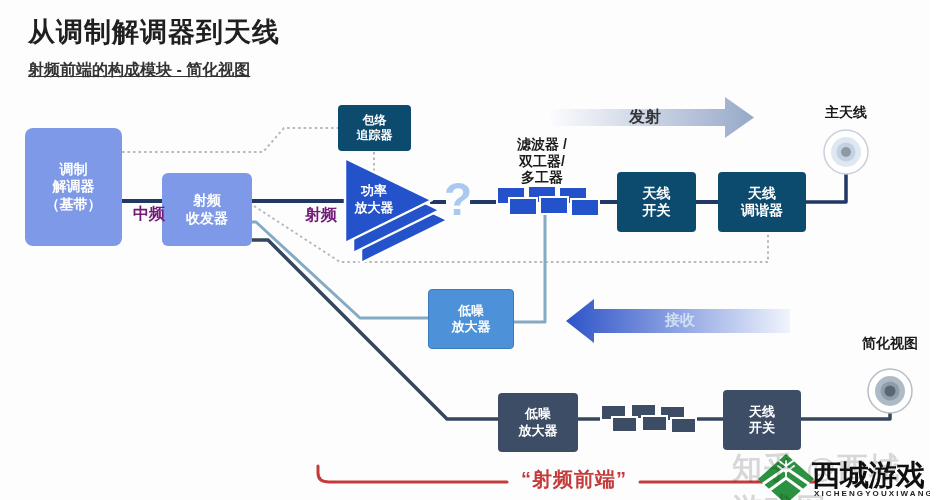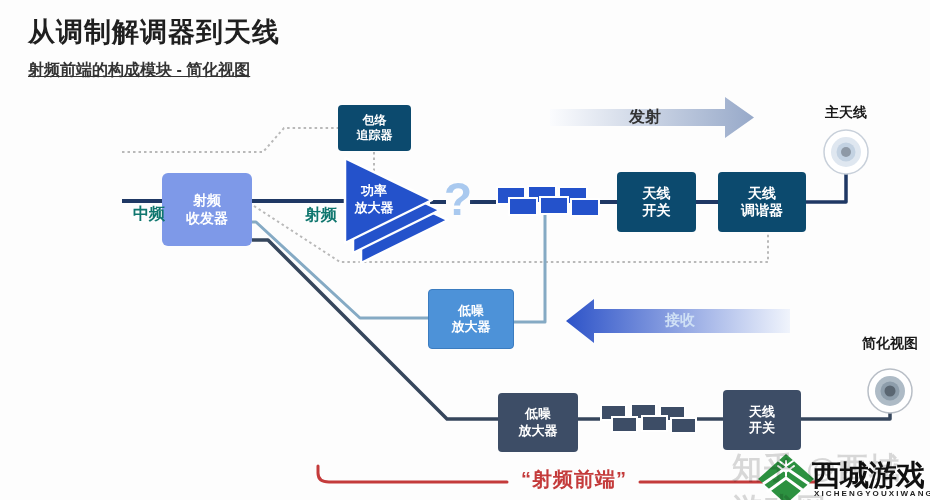--- a/index.html
+++ b/index.html
@@ -9,21 +9,21 @@
   .txt{position:absolute;z-index:2;}
   .ml{white-space:pre-line;}
   .box{position:absolute;z-index:2;display:flex;align-items:center;justify-content:center;
        text-align:center;color:#fff;font-weight:bold;white-space:pre-line;line-height:1.25;}
   .periwinkle{background:#7e99e8;border-radius:8px;}
   .brightblue{background:#0c4a6e;border-radius:4px;}
   .midblue{background:#4d92d8;border:1px solid #3b7cc0;border-radius:4px;}
   .darknavy{background:#3d4d66;border-radius:4px;}
   .title{font-size:27px;font-weight:bold;color:#1f1f1f;letter-spacing:1px;}
   .subtitle{font-size:16px;font-weight:600;color:#333;}
-  .linelabel{font-size:16px;font-weight:bold;color:#0f766e;}
+  .linelabel{font-size:16px;font-weight:bold;color:#701a75;}
   .qmark{font-size:46px;font-weight:bold;color:#a9c9ef;text-shadow:0 0 4px #fff,0 0 6px #fff;}
   .flabel{font-size:14px;font-weight:bold;color:#1b1b1b;line-height:1.18;text-align:center;white-space:pre-line;}
   .antlabel{font-size:14px;font-weight:bold;color:#1a1a1a;text-align:center;}
   .rxlabel{font-size:15px;font-weight:bold;color:#cfe0f5;text-align:center;}
   .txlabel{font-size:16px;font-weight:bold;color:#333;text-align:center;}
   .mimonote{font-size:9px;font-weight:600;color:#2a2a2a;line-height:1.55;white-space:pre-line;}
   .redlabel{font-size:20px;font-weight:bold;color:#c43b3b;text-align:center;letter-spacing:1px;}
   .wm-faint{font-size:30px;font-weight:bold;color:rgba(0,0,0,0.15);z-index:4;letter-spacing:2px;}
   .wm-bold{font-size:29px;font-weight:800;color:#101010;z-index:5;letter-spacing:-1px;}
   .wm-pinyin{font-size:8px;font-weight:bold;color:#222;z-index:5;letter-spacing:2.1px;}
@@ -128,40 +128,46 @@
       <polygon points="786,454 814,479 786,504 758,479" fill="#2c9140"></polygon>
       <path d="M786,461 L786,476 M786,466 L779,461 M786,466 L793,461 M786,472 L778,466 M786,472 L794,466" stroke="#ffffff" stroke-width="2" fill="none" stroke-linecap="round"></path>
       <path d="M763,484 L786,468 L809,484" stroke="#ffffff" stroke-width="3" fill="none"></path>
       <path d="M767,492 L786,478 L805,492" stroke="#ffffff" stroke-width="3" fill="none"></path>
     </g>
   </svg>
 
   <div class="txt title" style="left:28px;top:14px;">从调制解调器到天线</div>
   <div class="txt subtitle" style="left:28px;top:60px;text-decoration:underline;">射频前端的构成模块 - 简化视图</div>
 
+  <div class="box periwinkle" style="left:25px;top:128px;width:97px;height:118px;font-size:14px;">调制
+解调器
+（基带）</div>
   <div class="box periwinkle" style="left:162px;top:173px;width:90px;height:73px;font-size:14px;border-radius:6px;">射频
 收发器</div>
   <div class="box brightblue" style="left:338px;top:105px;width:73px;height:46px;font-size:12px;">包络
 追踪器</div>
   <div class="txt ml" style="left:345px;top:183px;width:58px;text-align:center;font-size:13px;font-weight:bold;color:#fff;line-height:1.3;z-index:3;">功率
 放大器</div>
   <div class="box brightblue" style="left:617px;top:172px;width:79px;height:60px;font-size:14px;">天线
 开关</div>
   <div class="box brightblue" style="left:718px;top:172px;width:88px;height:60px;font-size:14px;">天线
 调谐器</div>
   <div class="box midblue" style="left:428px;top:289px;width:84px;height:58px;font-size:13px;">低噪
 放大器</div>
   <div class="box darknavy" style="left:498px;top:393px;width:80px;height:59px;font-size:13px;">低噪
 放大器</div>
   <div class="box darknavy" style="left:723px;top:390px;width:78px;height:60px;font-size:13px;">天线
 开关</div>
 
   <div class="txt linelabel" style="left:126px;top:204px;width:46px;text-align:center;">中频</div>
   <div class="txt linelabel" style="left:298px;top:205px;width:46px;text-align:center;">射频</div>
   <div class="txt qmark" style="left:438px;top:172px;width:40px;text-align:center;">?</div>
+  <div class="txt flabel" style="left:496px;top:136px;width:92px;">滤波器 /
+双工器/
+多工器</div>
   <div class="txt txlabel" style="left:615px;top:107px;width:60px;">发射</div>
   <div class="txt rxlabel" style="left:650px;top:311px;width:60px;">接收</div>
   <div class="txt antlabel" style="left:808px;top:96px;width:76px;margin-top:8px;">主天线</div>
   <div class="txt antlabel" style="left:850px;top:335px;width:80px;">简化视图</div>
   <div class="txt redlabel" style="left:508px;top:466px;width:132px;">“射频前端”</div>
 
   <div class="txt wm-faint" style="left:732px;top:448px;">知乎 @西城游戏网</div>
   <div class="txt wm-bold" style="left:812px;top:456px;">西城游戏网</div>
   <div class="txt wm-pinyin" style="left:814px;top:489px;">XICHENGYOUXIWANG</div>
 

